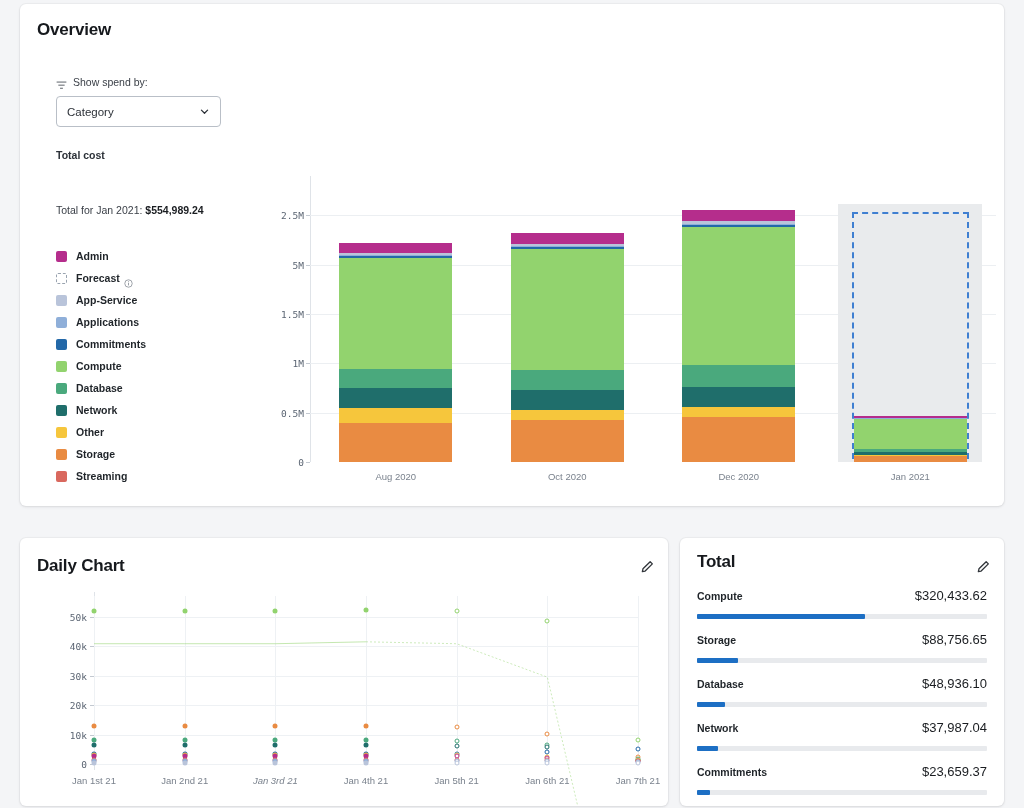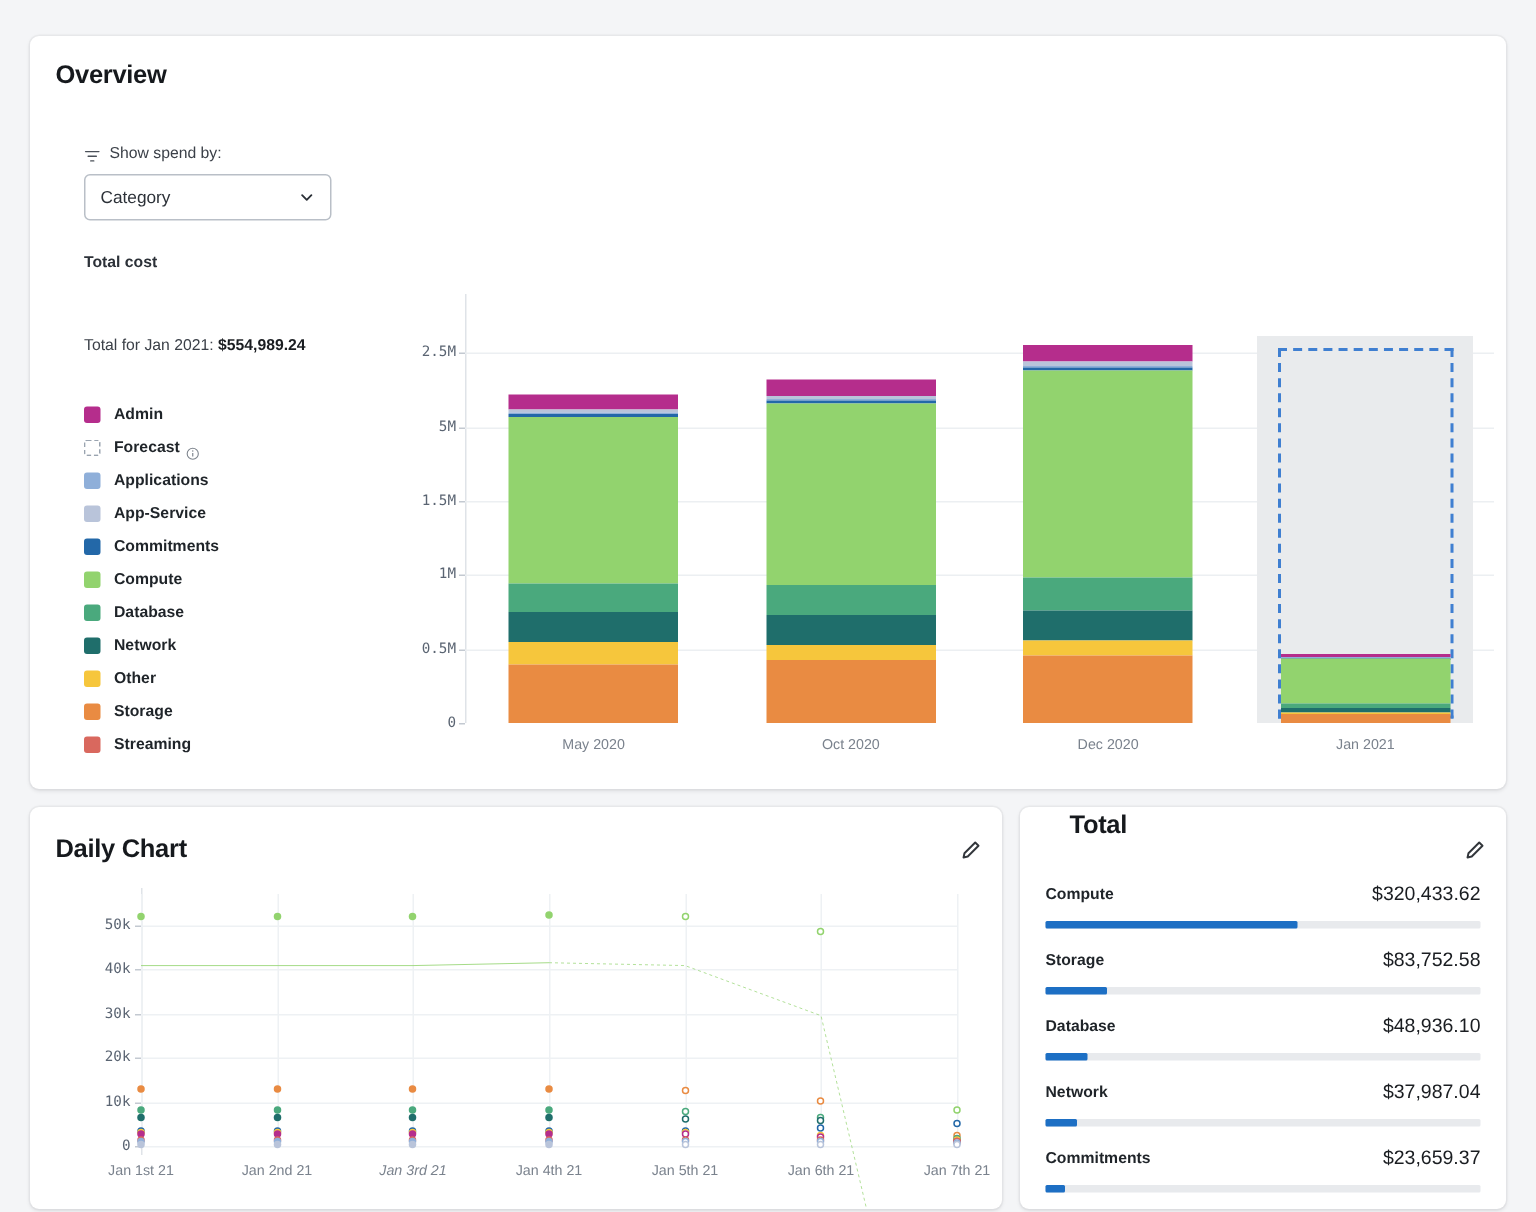--- a/index.html
+++ b/index.html
@@ -11,31 +11,31 @@
     overflow: hidden;
   }
   .page { width: 1024px; height: 808px; position: relative; }
 
   
   .card {
     background: #ffffff;
     border-radius: 6px;
     box-shadow: 0 1px 3px rgba(16,22,26,.10), 0 0 0 1px rgba(16,22,26,.03);
   }
-  #overview-card { position: absolute; left: 20px; top: 24px; width: 984px; height: 502px; }
+  #overview-card { position: absolute; left: 20px; top: 4px; width: 984px; height: 502px; }
   #daily-card    { position: absolute; left: 20px; top: 538px; width: 648px; height: 268px; overflow: hidden; }
   #total-card    { position: absolute; left: 680px; top: 538px; width: 324px; height: 268px; overflow: hidden; }
 
   .card-title {
     font-size: 17px; font-weight: bold; letter-spacing: -.2px;
     color: #16191d;
   }
   #overview-card .card-title { position: absolute; left: 17px; top: 16px; }
   #daily-card .card-title    { position: absolute; left: 17px; top: 18px; }
-  #total-card .card-title    { position: absolute; left: 17px; top: 2px; margin-left: 16px; }
+  #total-card .card-title    { position: absolute; left: 17px; top: 14px; }
 
   
   .pencil-icon { position: absolute; right: 14px; top: 22px; width: 14px; height: 14px; cursor: pointer; }
 
   
   .filter-row { position: absolute; left: 36px; top: 72px; display: flex; align-items: center; gap: 6px; }
   .funnel-icon { width: 11px; height: 11px; }
   .filter-label { font-size: 10.5px; color: #3b4048; }
 
   .select-box {
@@ -144,26 +144,26 @@
         <div class="legend-item">
           <span class="sw sw-forecast"></span>
           <span class="legend-label">Forecast</span>
           <span class="info-icon"><svg viewBox="0 0 16 16" width="9" height="9">
               <circle cx="8" cy="8" r="6.6" fill="none" stroke="#7d848d" stroke-width="1.3"></circle>
               <line x1="8" y1="7" x2="8" y2="11.4" stroke="#7d848d" stroke-width="1.4"></line>
               <circle cx="8" cy="4.7" r=".9" fill="#7d848d"></circle>
             </svg></span>
         </div>
         <div class="legend-item">
+          <span class="sw" style="background: rgb(185, 196, 218);"></span>
+          <span class="legend-label">App-Service</span>
+        </div>
+        <div class="legend-item">
           <span class="sw" style="background: rgb(143, 175, 217);"></span>
           <span class="legend-label">Applications</span>
-        </div>
-        <div class="legend-item">
-          <span class="sw" style="background: rgb(185, 196, 218);"></span>
-          <span class="legend-label">App-Service</span>
         </div>
         <div class="legend-item">
           <span class="sw" style="background: rgb(35, 104, 168);"></span>
           <span class="legend-label">Commitments</span>
         </div>
         <div class="legend-item">
           <span class="sw" style="background: rgb(146, 211, 110);"></span>
           <span class="legend-label">Compute</span>
         </div>
         <div class="legend-item">
@@ -214,21 +214,21 @@
                 <div class="seg" style="background: rgb(233, 139, 66); height: 18.018%;"></div>
                 <div class="seg" style="background: rgb(246, 198, 60); height: 6.75676%;"></div>
                 <div class="seg" style="background: rgb(31, 110, 107); height: 9.23423%;"></div>
                 <div class="seg" style="background: rgb(74, 169, 125); height: 8.55856%;"></div>
                 <div class="seg" style="background: rgb(146, 211, 110); height: 50.8108%;"></div>
                 <div class="seg" style="background: rgb(35, 104, 168); height: 0.810811%;"></div>
                 <div class="seg" style="background: rgb(143, 175, 217); height: 0.405405%;"></div>
                 <div class="seg" style="background: rgb(185, 196, 218); height: 0.810811%;"></div>
                 <div class="seg" style="background: rgb(181, 45, 140); height: 4.59459%;"></div>
               </div>
-              <div class="bc-xlabel">May 2020</div>
+              <div class="bc-xlabel">Aug 2020</div>
             </div>
             <div class="bc-slot">
               <div class="bc-bar" style="height: 79.9655%;">
                 <div class="seg" style="background: rgb(233, 139, 66); height: 18.5425%;"></div>
                 <div class="seg" style="background: rgb(246, 198, 60); height: 4.22596%;"></div>
                 <div class="seg" style="background: rgb(31, 110, 107); height: 8.53816%;"></div>
                 <div class="seg" style="background: rgb(74, 169, 125); height: 9.14187%;"></div>
                 <div class="seg" style="background: rgb(146, 211, 110); height: 52.5226%;"></div>
                 <div class="seg" style="background: rgb(35, 104, 168); height: 0.905563%;"></div>
                 <div class="seg" style="background: rgb(143, 175, 217); height: 0.43122%;"></div>
@@ -422,21 +422,21 @@
     <div class="total-list" id="total-list">
         <div class="total-row">
           <div class="tr-name">Compute</div>
           <div class="tr-val">$320,433.62</div>
           <div class="tr-track">
             <div class="tr-fill" style="width: 58%; background: rgb(29, 111, 196);"></div>
           </div>
         </div>
         <div class="total-row">
           <div class="tr-name">Storage</div>
-          <div class="tr-val">$83,752.58</div>
+          <div class="tr-val">$88,756.65</div>
           <div class="tr-track">
             <div class="tr-fill" style="width: 14%; background: rgb(29, 111, 196);"></div>
           </div>
         </div>
         <div class="total-row">
           <div class="tr-name">Database</div>
           <div class="tr-val">$48,936.10</div>
           <div class="tr-track">
             <div class="tr-fill" style="width: 9.5%; background: rgb(29, 111, 196);"></div>
           </div>

